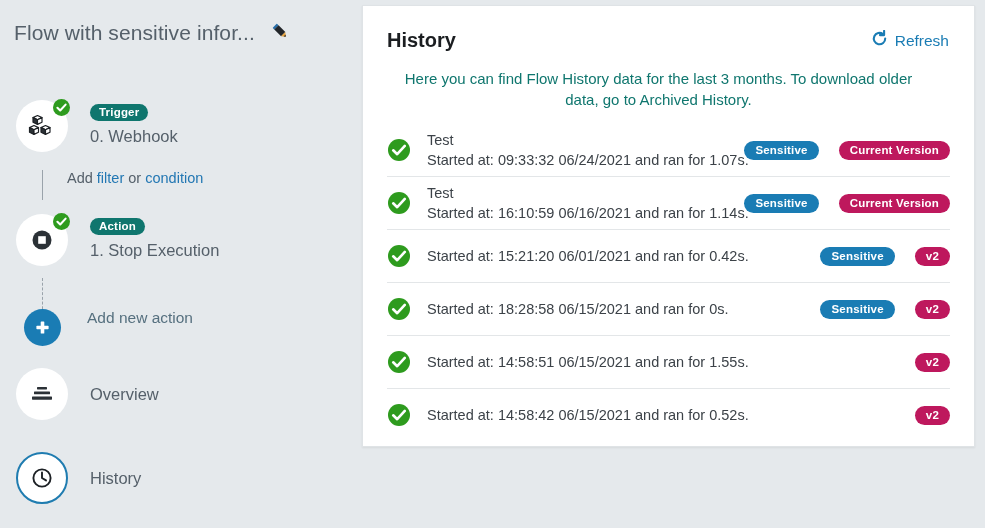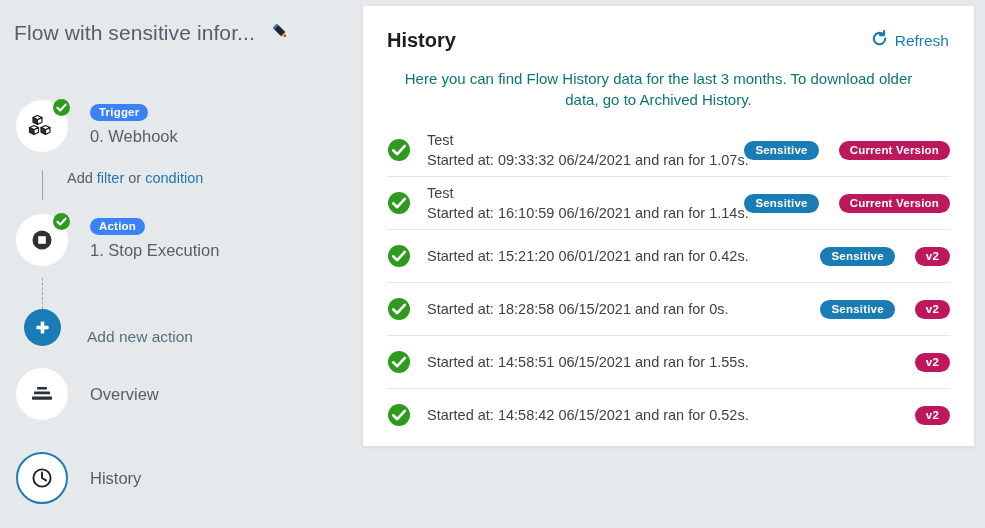--- a/index.html
+++ b/index.html
@@ -64,21 +64,21 @@
     position: absolute;
     right: -2px; top: -1px;
     width: 17px; height: 17px;
   }
   .step-text {
     margin-left: 22px;
     padding-top: 2px;
   }
   .tag {
     display: inline-block;
-    background: #3b82f6;
+    background: #0f766e;
     color: #ffffff;
     font-size: 11.5px;
     font-weight: bold;
     border-radius: 10px;
     padding: 2px 9px 3px 9px;
     letter-spacing: 0.2px;
   }
   .step-name {
     font-size: 16.5px;
     color: #55606a;
@@ -118,21 +118,21 @@
     left: 42px; top: 278px;
     width: 1px; height: 36px;
     border-left: 1px dashed #9aa3ab;
   }
 
   
   #add-new-action {
     position: absolute;
     left: 24px; top: 309px;
     display: flex;
-    align-items: flex-end;
+    align-items: flex-start;
   }
   #add-action-btn {
     width: 37px; height: 37px;
     border-radius: 50%;
     background: #1a7cb4;
     display: flex;
     align-items: center;
     justify-content: center;
     flex: 0 0 auto;
   }

